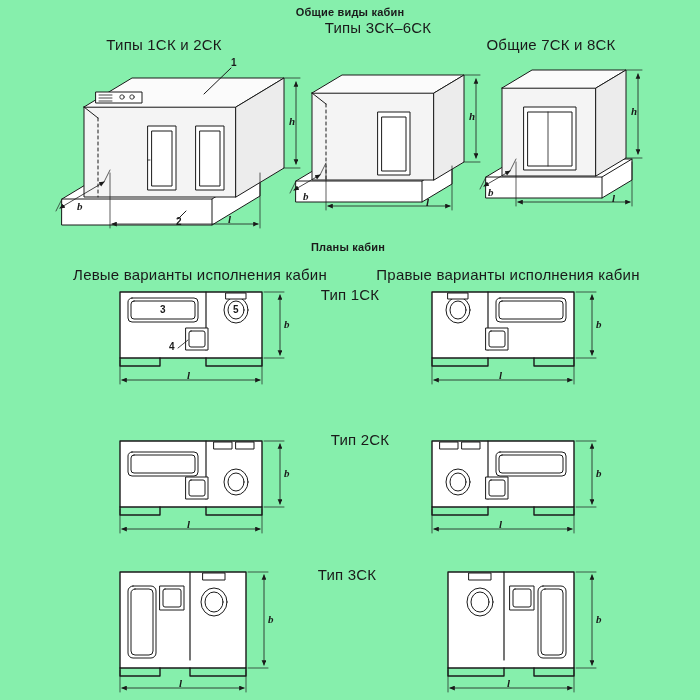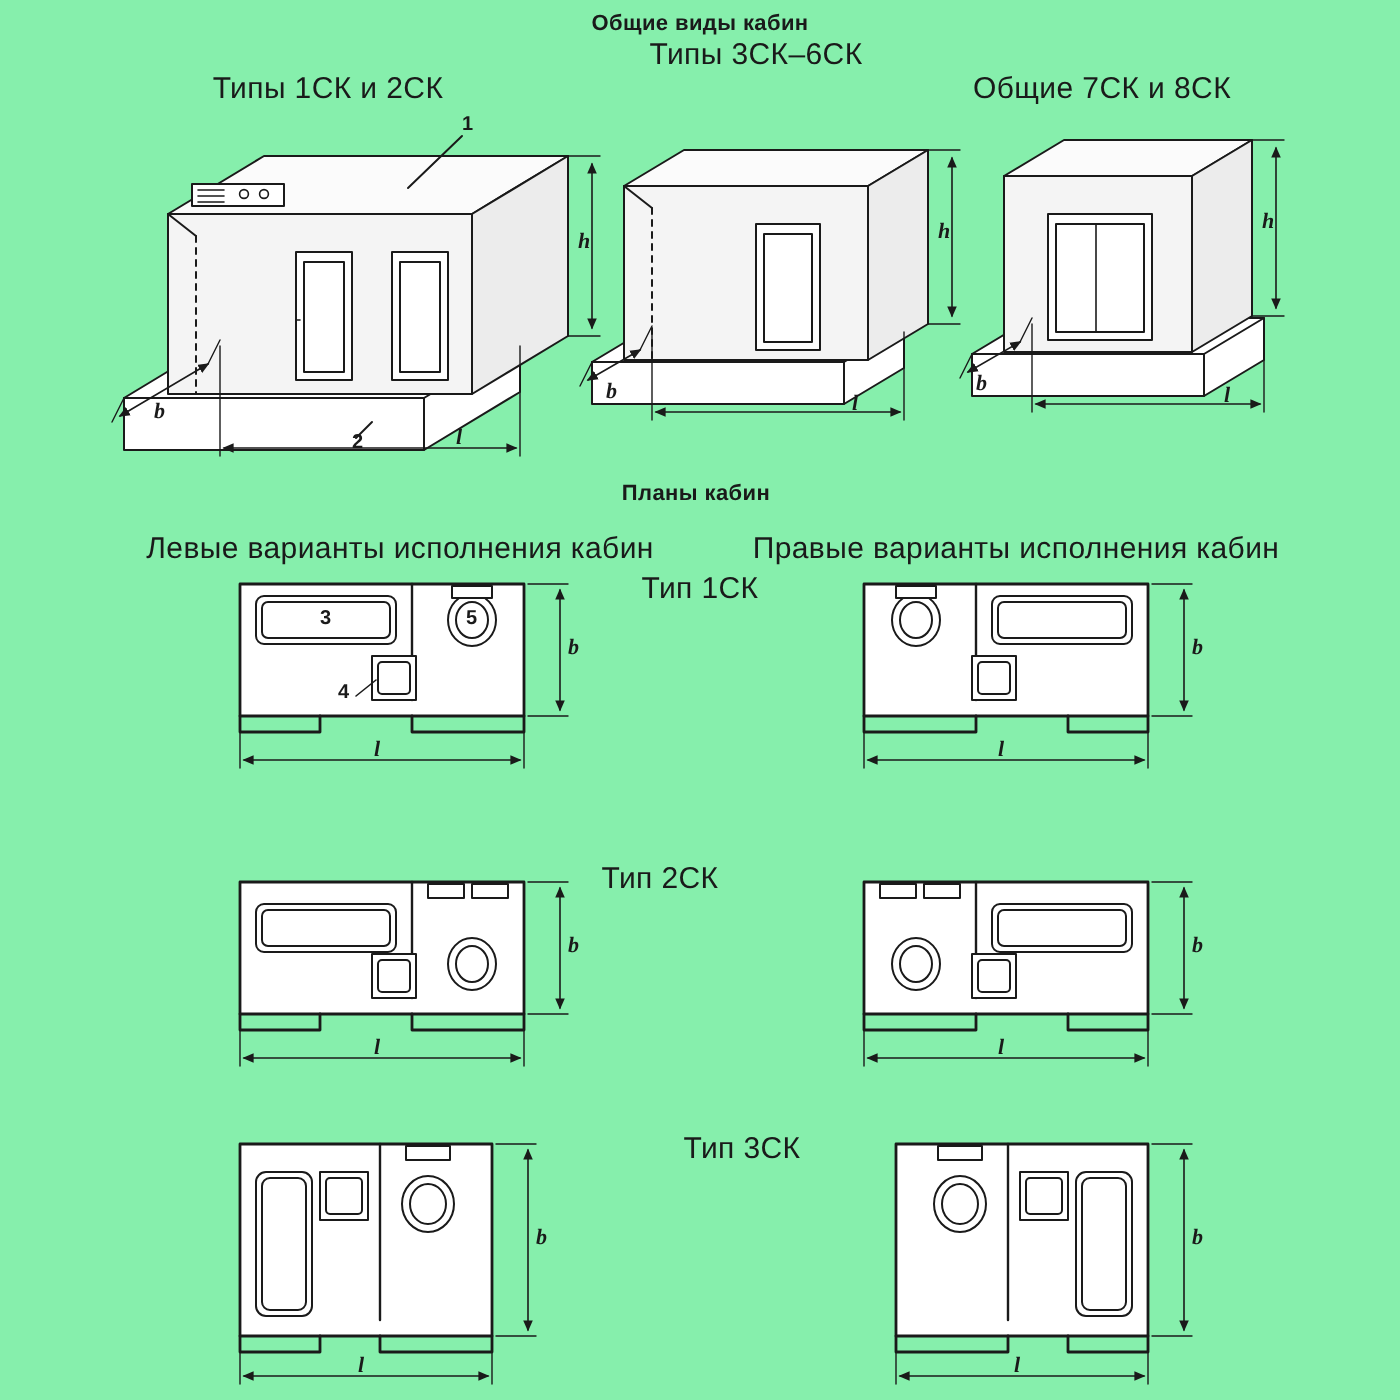--- a/index.html
+++ b/index.html
@@ -62,22 +62,22 @@
   <div class="lbl center" style="left:164px; top:36px;">Типы 1СК и 2СК</div>
   <div class="lbl center" style="left:378px; top:19px;">Типы 3СК–6СК</div>
   <div class="lbl center" style="left:551px; top:36px;">Общие 7СК и 8СК</div>
 
   <div class="lbl sec-title center" style="left:348px; top:241px;">Планы кабин</div>
 
   <div class="lbl center" style="left:508px; top:266px;">Правые варианты исполнения кабин</div>
   <div class="lbl center" style="left:200px; top:266px;">Левые варианты исполнения кабин</div>
 
   <div class="lbl center" style="left:350px; top:286px;text-align:right;">Тип 1СК</div>
-  <div class="lbl center" style="left:330px; top:431px;">Тип 2СК</div>
-  <div class="lbl center" style="left:371px; top:566px;">Тип 3СК</div>
+  <div class="lbl center" style="left:360px; top:431px;">Тип 2СК</div>
+  <div class="lbl center" style="left:347px; top:566px;">Тип 3СК</div>
 
   <svg class="svg-layer" viewBox="0 0 700 700" xmlns="http://www.w3.org/2000/svg">
     <defs>
       <marker id="arrH" markerWidth="7" markerHeight="7" refX="6" refY="3" orient="auto">
         <path d="M0,0 L7,3 L0,6 z" fill="#1a1a1a"></path>
       </marker>
       <marker id="arrHs" markerWidth="7" markerHeight="7" refX="1" refY="3" orient="auto">
         <path d="M7,0 L0,3 L7,6 z" fill="#1a1a1a"></path>
       </marker>
     </defs>

